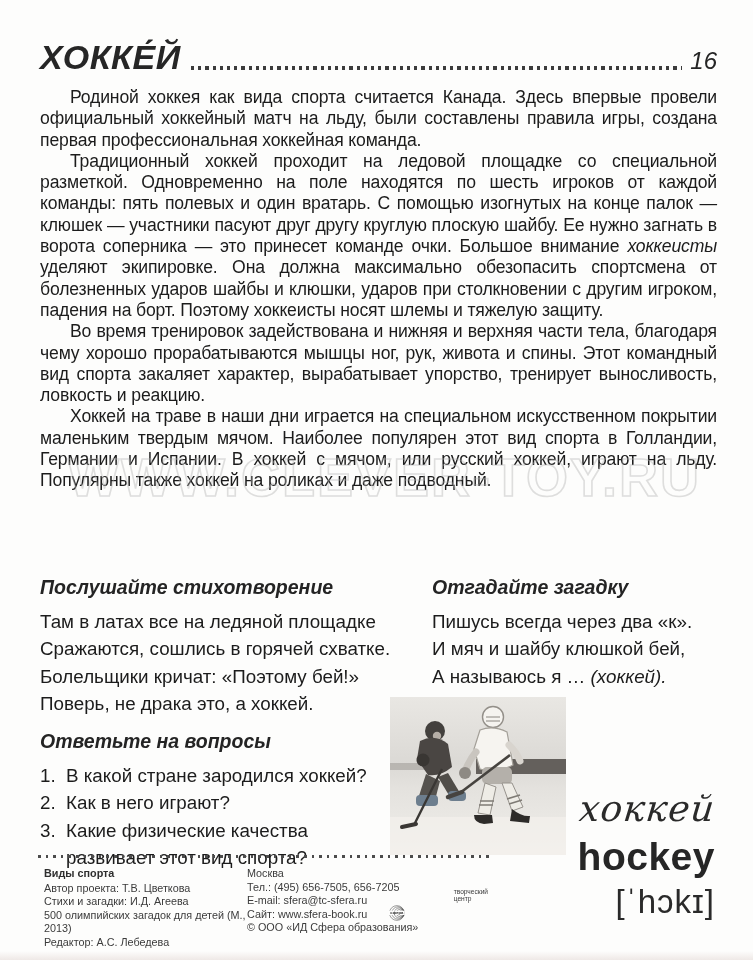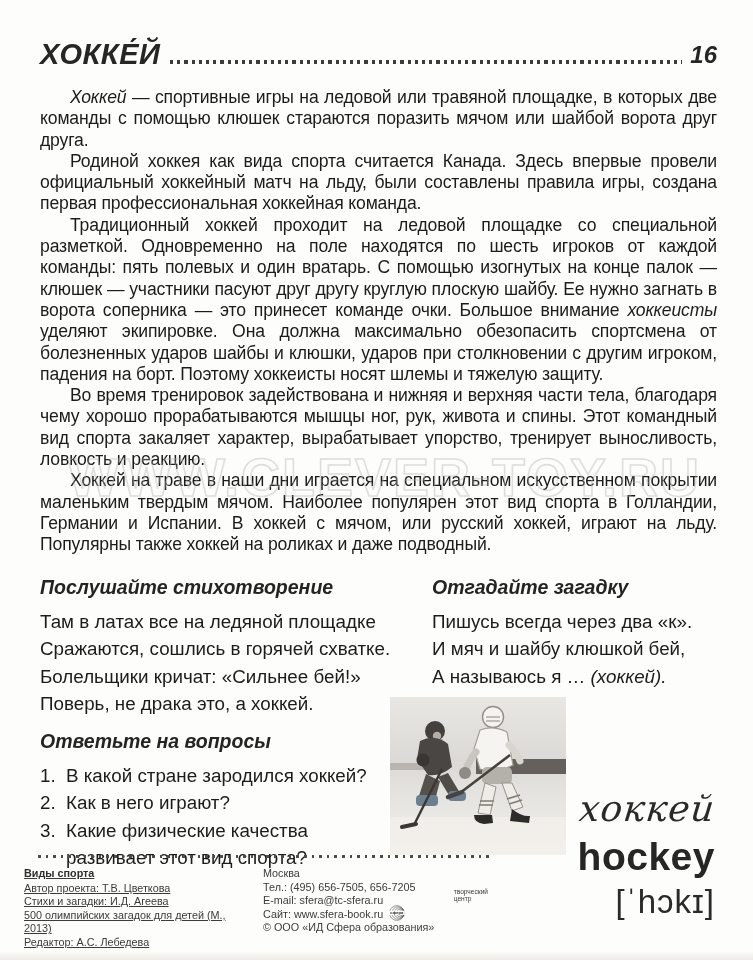--- a/index.html
+++ b/index.html
@@ -2,24 +2,24 @@
 <html><head>
 <meta charset="utf-8">
 <style>
   * { margin:0; padding:0; box-sizing:border-box; }
   html,body { width:753px; height:960px; }
   body { font-family:"Liberation Sans", sans-serif; background:#ffffff; color:#1e1e1e; overflow:hidden; }
   .page { position:relative; width:753px; height:960px; background:#fdfdfc; }
 
   
   .hdr { position:absolute; top:38px; left:40px; right:36px; display:flex; align-items:flex-end; }
-  .hdr-title { font-size:29px; font-weight:bold; font-style:italic; letter-spacing:.5px; color:#262626; white-space:nowrap; }
+  .hdr-title { font-size:34px; font-weight:bold; font-style:italic; letter-spacing:.5px; color:#262626; white-space:nowrap; }
   .hdr-dots { flex:1; height:4px; margin:0 8px 7px 10px;
     background:repeating-linear-gradient(90deg,#3c3c3c 0 3.2px, transparent 3.2px 7.2px); }
-  .hdr-num { font-size:24px; font-weight:bold; font-style:italic; color:#262626; margin-bottom:2px; }
+  .hdr-num { font-size:24px; font-weight:normal; font-style:italic; color:#262626; margin-bottom:2px; }
 
   
   .bodytext { position:absolute; top:87px; left:40px; width:677px; font-size:17.6px;
     line-height:21.3px; text-align:justify; letter-spacing:-0.15px; color:#1c1c1c; }
   .bodytext p { text-indent:30px; }
   .em { font-style:italic; }
 
   
   .watermark { position:absolute; top:446px; left:68px; width:640px; font-size:54px; font-weight:bold;
     letter-spacing:2px; color:transparent; -webkit-text-stroke:1.6px rgba(178,178,178,0.42);
@@ -45,58 +45,57 @@
   .vocab-ru { font-family:"DejaVu Serif", serif; font-style:italic; font-size:36px; color:#2a2a2a;
     letter-spacing:1px; transform:skewX(-6deg); transform-origin:right; }
   .vocab-en { font-size:39px; font-weight:bold; color:#262626; margin-top:6px; letter-spacing:.5px; }
   .vocab-tr { font-family:Liberation Sans, sans-serif; font-size:33px; color:#2a2a2a; margin-top:4px; letter-spacing:1px; }
 
   
   .sep-dots { position:absolute; top:855px; left:38px; width:452px; height:3px;
     background:repeating-linear-gradient(90deg,#4c4c4c 0 2.6px, transparent 2.6px 7.6px); }
 
   
-  .footer-col1 { position:absolute; top:867px; left:24px; width:205px; font-size:10.8px;
-    line-height:13.6px; color:#3b3b3b;text-decoration:underline; }
+  .footer-col1 { position:absolute; top:867px; left:44px; width:205px; font-size:10.8px;
+    line-height:13.6px; color:#3b3b3b; }
   .footer-col1 .f-title { font-weight:bold; color:#2e2e2e; margin-bottom:1px; }
-  .footer-col2 { position:absolute; top:867px; left:263px; width:185px; font-size:10.8px;
+  .footer-col2 { position:absolute; top:867px; left:247px; width:185px; font-size:10.8px;
     line-height:13.6px; color:#3b3b3b; }
   .footer-logo { position:absolute; top:888px; left:388px; width:100px; display:flex; align-items:flex-start;gap:44px; }
   .logo-tagline { font-size:6.6px; line-height:7.4px; color:#3b3b3b; text-transform:lowercase; margin-left:4px; }
 
   
   .scan-edge { position:absolute; left:0; right:0; bottom:0; height:9px;
     background:linear-gradient(180deg, rgba(0,0,0,0) 0%, rgba(205,185,180,0.30) 100%); }
 </style>
 </head>
 <body>
 
 <div class="page">
 
   <div class="hdr">
     <span class="hdr-title">ХОККЕ́Й</span>
     <span class="hdr-dots"></span>
     <span class="hdr-num">16</span>
   </div>
 
   <div class="bodytext">
-    <p><span class="em">Хоккей</span><span> — спортивные игры на ледовой или травяной площадке, в которых две команды с помощью клюшек стараются поразить мячом или шайбой ворота друг друга.</span></p>
     <p>Родиной хоккея как вида спорта считается Канада. Здесь впервые провели официальный хоккейный матч на льду, были составлены правила игры, создана первая профессиональная хоккейная команда.</p>
     <p><span>Традиционный хоккей проходит на ледовой площадке со специальной разметкой. Одновременно на поле находятся по шесть игроков от каждой команды: пять полевых и один вратарь. С помощью изогнутых на конце палок — клюшек — участники пасуют друг другу круглую плоскую шайбу. Ее нужно загнать в ворота соперника — это принесет команде очки. Большое внимание </span><span class="em">хоккеисты</span><span> уделяют экипировке. Она должна максимально обезопасить спортсмена от болезненных ударов шайбы и клюшки, ударов при столкновении с другим игроком, падения на борт. Поэтому хоккеисты носят шлемы и тяжелую защиту.</span></p>
     <p>Во время тренировок задействована и нижняя и верхняя части тела, благодаря чему хорошо прорабатываются мышцы ног, рук, живота и спины. Этот командный вид спорта закаляет характер, вырабатывает упорство, тренирует выносливость, ловкость и реакцию.</p>
     <p>Хоккей на траве в наши дни играется на специальном искусственном покрытии маленьким твердым мячом. Наиболее популярен этот вид спорта в Голландии, Германии и Испании. В хоккей с мячом, или русский хоккей, играют на льду. Популярны также хоккей на роликах и даже подводный.</p>
   </div>
 
   <div class="watermark">WWW.CLEVER-TOY.RU</div>
 
   <div class="poem">
     <div class="sec-heading">Послушайте стихотворение</div>
     <div class="verse">Там в латах все на ледяной площадке</div>
     <div class="verse">Сражаются, сошлись в горячей схватке.</div>
-    <div class="verse">Болельщики кричат: «Сильнее бей!»</div>
+    <div class="verse">Болельщики кричат: «Поэтому бей!»</div>
     <div class="verse">Поверь, не драка это, а хоккей.</div>
   </div>
 
   <div class="riddle">
     <div class="sec-heading">Отгадайте загадку</div>
     <div class="verse">Пишусь всегда через два «к».</div>
     <div class="verse">И мяч и шайбу клюшкой бей,</div>
     <div class="verse"><span>А называюсь я … </span><span class="em">(хоккей).</span></div>
   </div>
 

